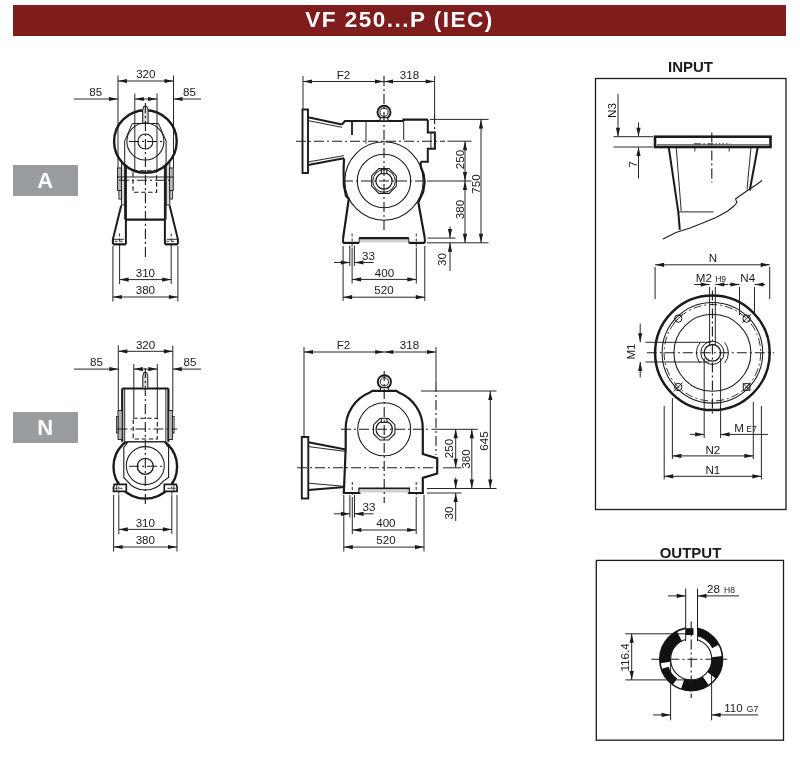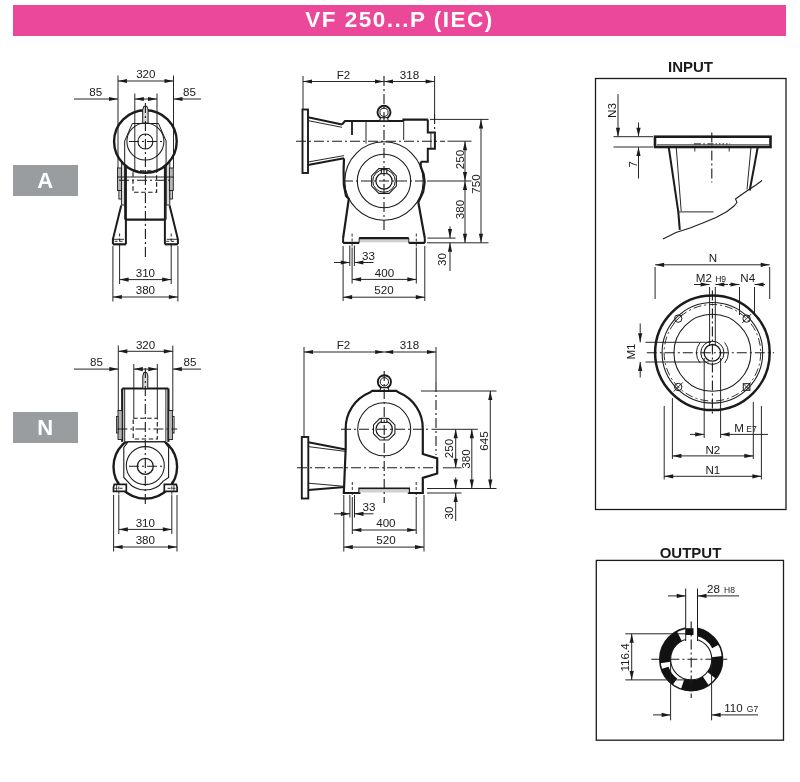--- a/index.html
+++ b/index.html
@@ -1,17 +1,17 @@
 <!DOCTYPE html>
 <html><head>
 <meta charset="utf-8">
 <style>
 html,body { margin:0; padding:0; background:#ffffff; }
 #page { position:relative; width:800px; height:782px; background:#ffffff; font-family:"Liberation Sans",sans-serif; overflow:hidden; }
-.bar { position:absolute; left:13px; top:5px; width:773px; height:30.5px; background:#ec4899; color:#ffffff;
+.bar { position:absolute; left:13px; top:5px; width:773px; height:30.5px; background:#7f1d1d; color:#ffffff;
   font-weight:bold; font-size:22.5px; text-align:center; line-height:30px; letter-spacing:1.5px; }
 .tab { position:absolute; left:13px; width:64.5px; height:31px; background:#9a9da0; color:#ffffff;
   font-weight:bold; font-size:22px; text-align:center; line-height:31px; }
 svg text { font-family:"Liberation Sans",sans-serif; fill:#1b1b1b; }
 </style>
 </head>
 <body>
 <div id="page">
 <div class="bar">VF 250...P (IEC)</div>
 <div class="tab" style="top:165px;">A</div>

